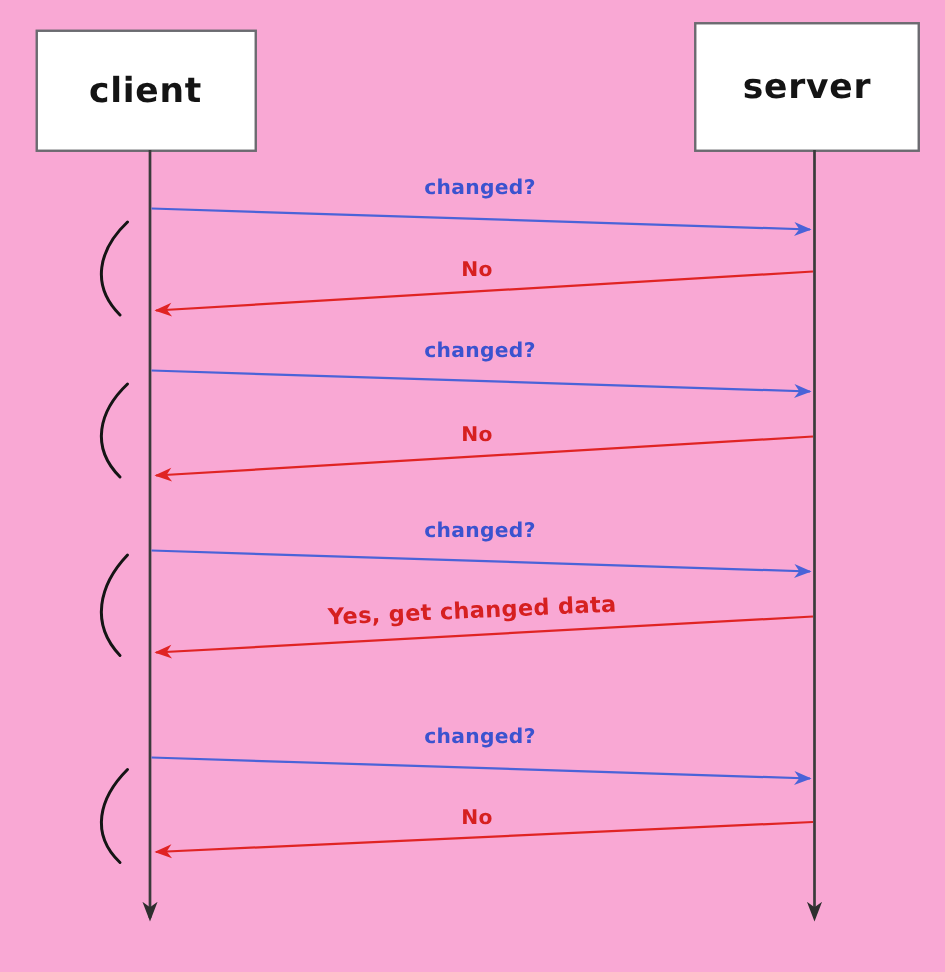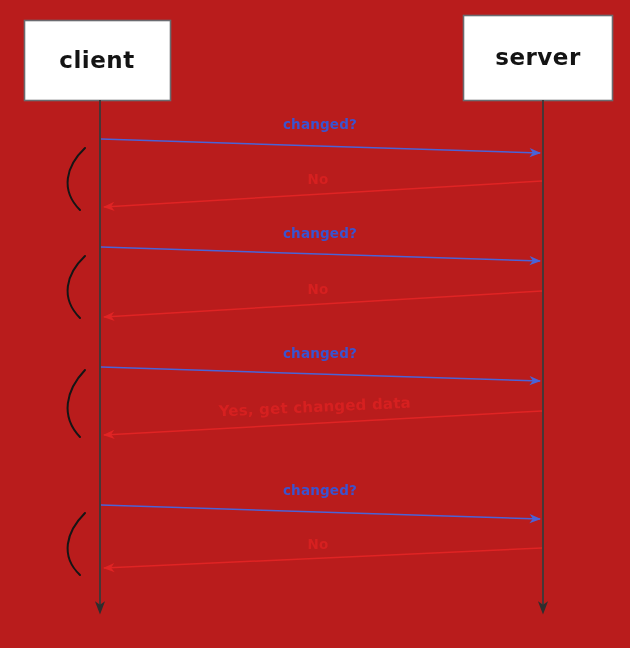--- a/index.html
+++ b/index.html
@@ -11,21 +11,21 @@
   body {
     width: 630px;
     height: 648px;
     overflow: hidden;
     font-family: "DejaVu Sans", sans-serif;
   }
   #diagram-root {
     position: relative;
     width: 630px;
     height: 648px;
-    background: #b91c1c;
+    background: #f9a8d4;
   }
   svg.canvas {
     position: absolute;
     left: 0;
     top: 0;
     width: 630px;
     height: 648px;
     display: block;
   }
   .box-label {

